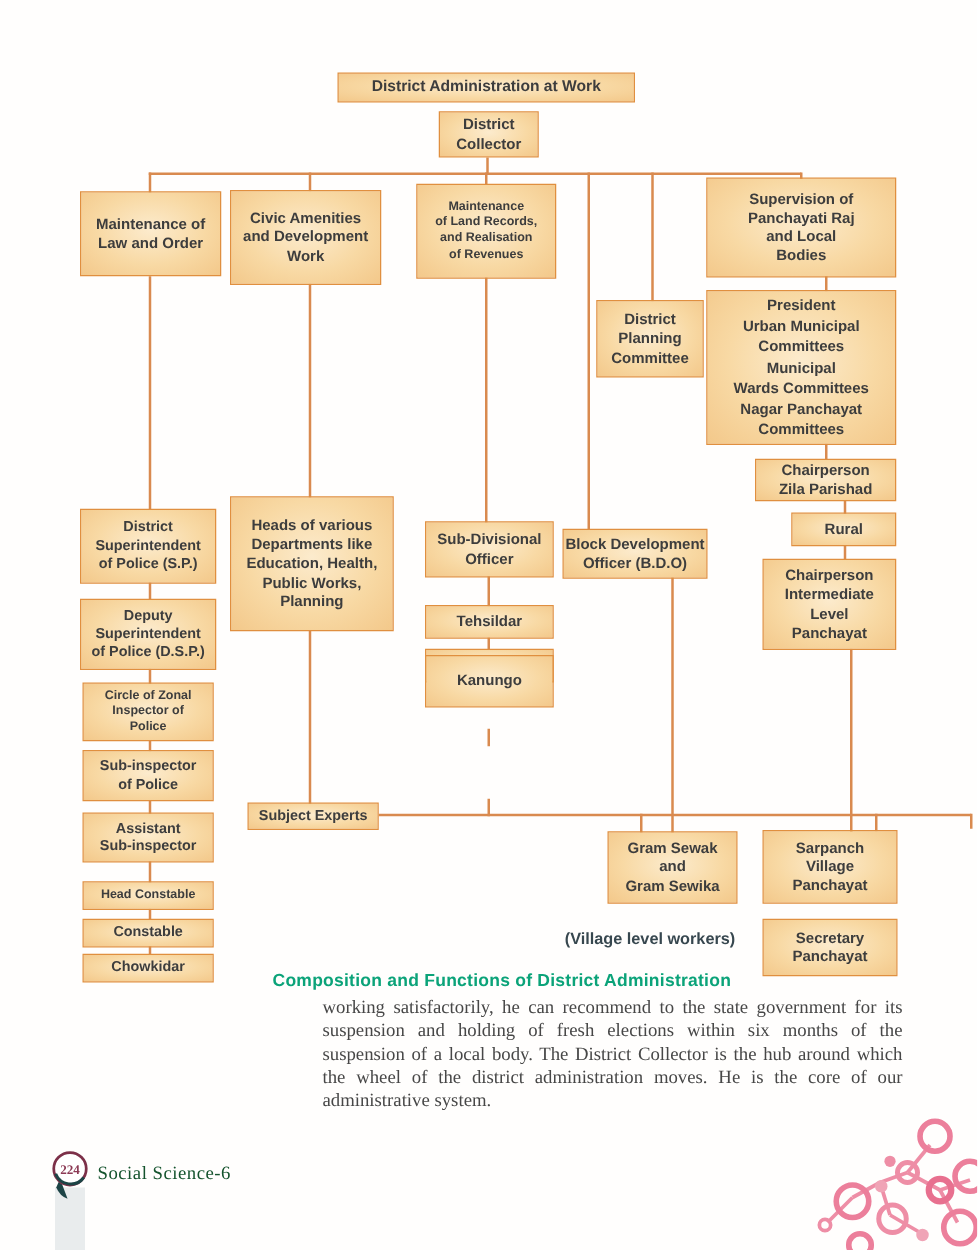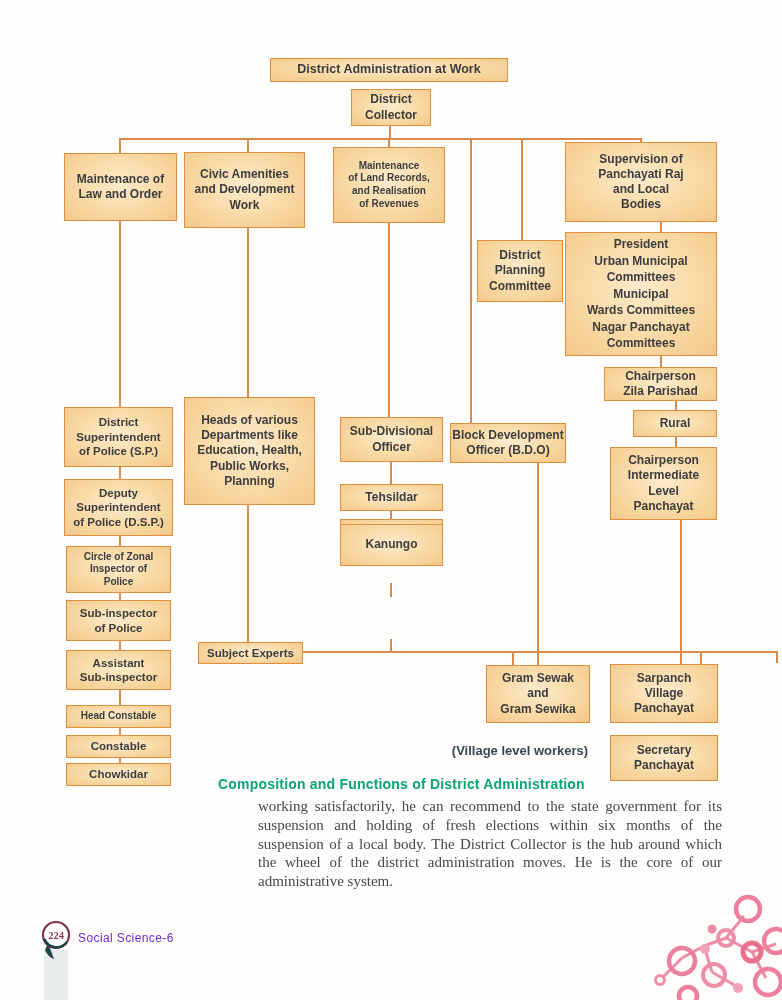--- a/index.html
+++ b/index.html
@@ -17,22 +17,22 @@
   .vl,.hl{position:absolute;background:#d98a4f;z-index:1;}
   .vl{width:1.6px;} .hl{height:1.6px;}
   
   .note{position:absolute;left:430px;top:727px;width:180px;text-align:center;z-index:2;
         font-weight:bold;font-size:13px;color:#37474f;margin-top:16px;}
   .caption{position:absolute;left:218px;top:776px;z-index:2;font-size:14px;font-weight:600;
         color:#0ba379;letter-spacing:.2px;}
   .para{position:absolute;left:258px;top:797px;width:464px;z-index:2;text-align:justify;
         font-family:Liberation Serif, serif;font-size:15px;line-height:1.25;color:#474747;}
   
-  .book{position:absolute;left:78px;top:931px;z-index:2;font-family:Liberation Sans, sans-serif;
-        font-size:12px;color:#6d28d9;letter-spacing:.4px;}
+  .book{position:absolute;left:78px;top:931px;z-index:2;font-family:Liberation Serif, serif;
+        font-size:15px;color:#14532d;letter-spacing:.4px;}
   .badge{position:absolute;left:38px;top:919px;z-index:3;}
   .strip{position:absolute;left:44px;top:950px;width:24px;height:50px;background:#e9eced;z-index:1;}
   .decor{position:absolute;right:0;bottom:0;z-index:1;}
 </style>
 </head>
 <body>
 
 <div class="page">
 
   <div class="vl" style="left:389px;top:126px;height:13px"></div>

